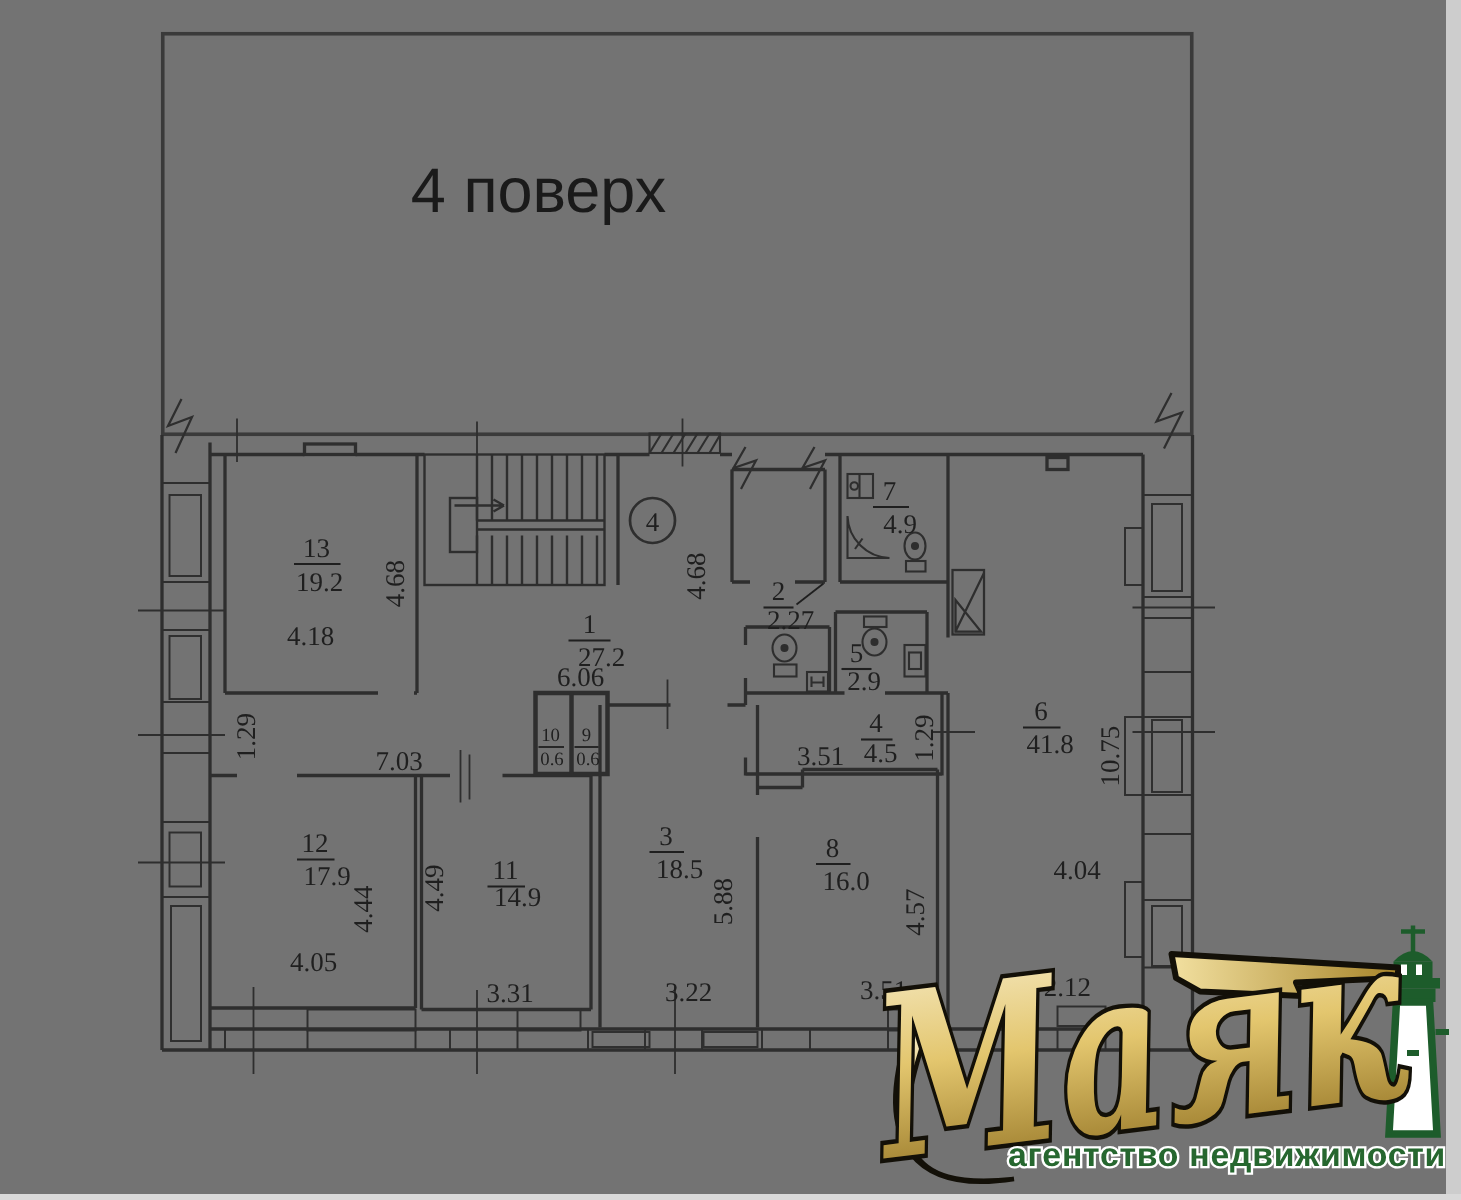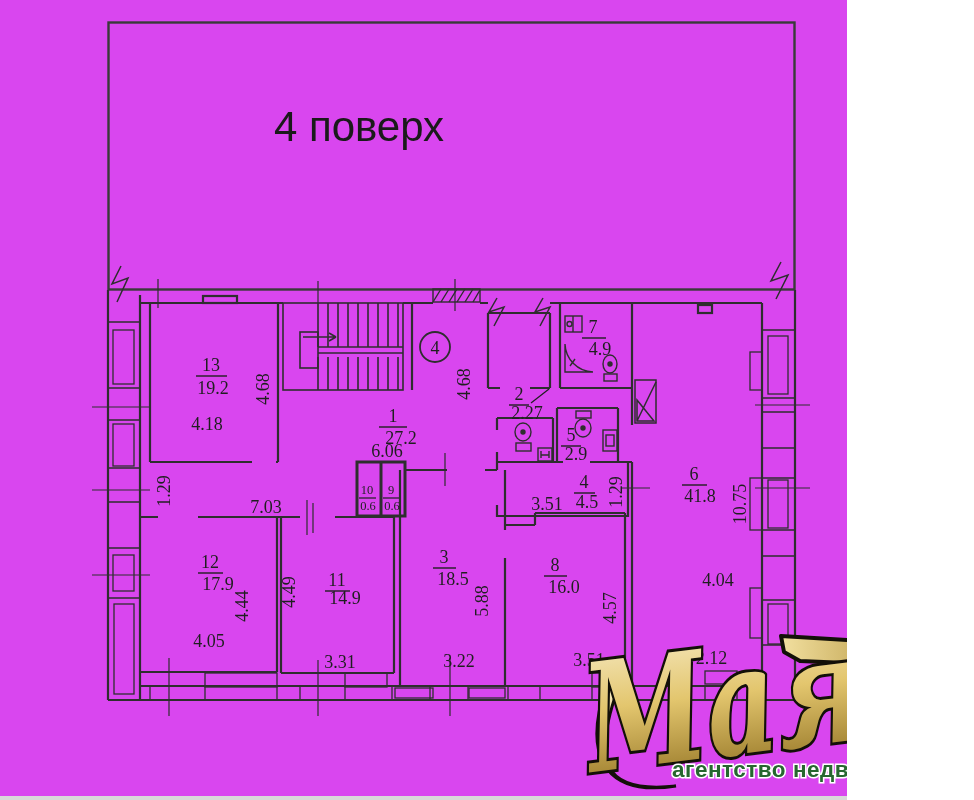--- a/index.html
+++ b/index.html
@@ -1,16 +1,16 @@
 <!DOCTYPE html>
 <html><head>
 <meta charset="utf-8">
 <style>
   html,body{margin:0;padding:0;background:#ffffff;}
-  #stage{position:relative;width:847px;height:800px;background:#d946ef;overflow:hidden;
+  #stage{position:relative;width:974px;height:800px;background:#737373;overflow:hidden;
          font-family:"Liberation Serif",serif;}
   svg{position:absolute;left:0;top:0;}
   .t{fill:#1f1f1f;font-family:"Liberation Serif",serif;font-size:18px;}
   .ts{font-size:12.5px;}
   .title{fill:#1a1a1a;font-family:"Liberation Sans",sans-serif;font-size:42px;}
   .tag{font-family:"Liberation Sans",sans-serif;font-weight:bold;font-size:22px;
        fill:#26672f;stroke:#ffffff;stroke-width:3px;paint-order:stroke;letter-spacing:.5px;}
   .mayak{font-family:"DejaVu Serif",serif;font-style:italic;font-weight:bold;font-size:150px;
          stroke:#131008;stroke-width:6px;paint-order:stroke;}
 </style>

